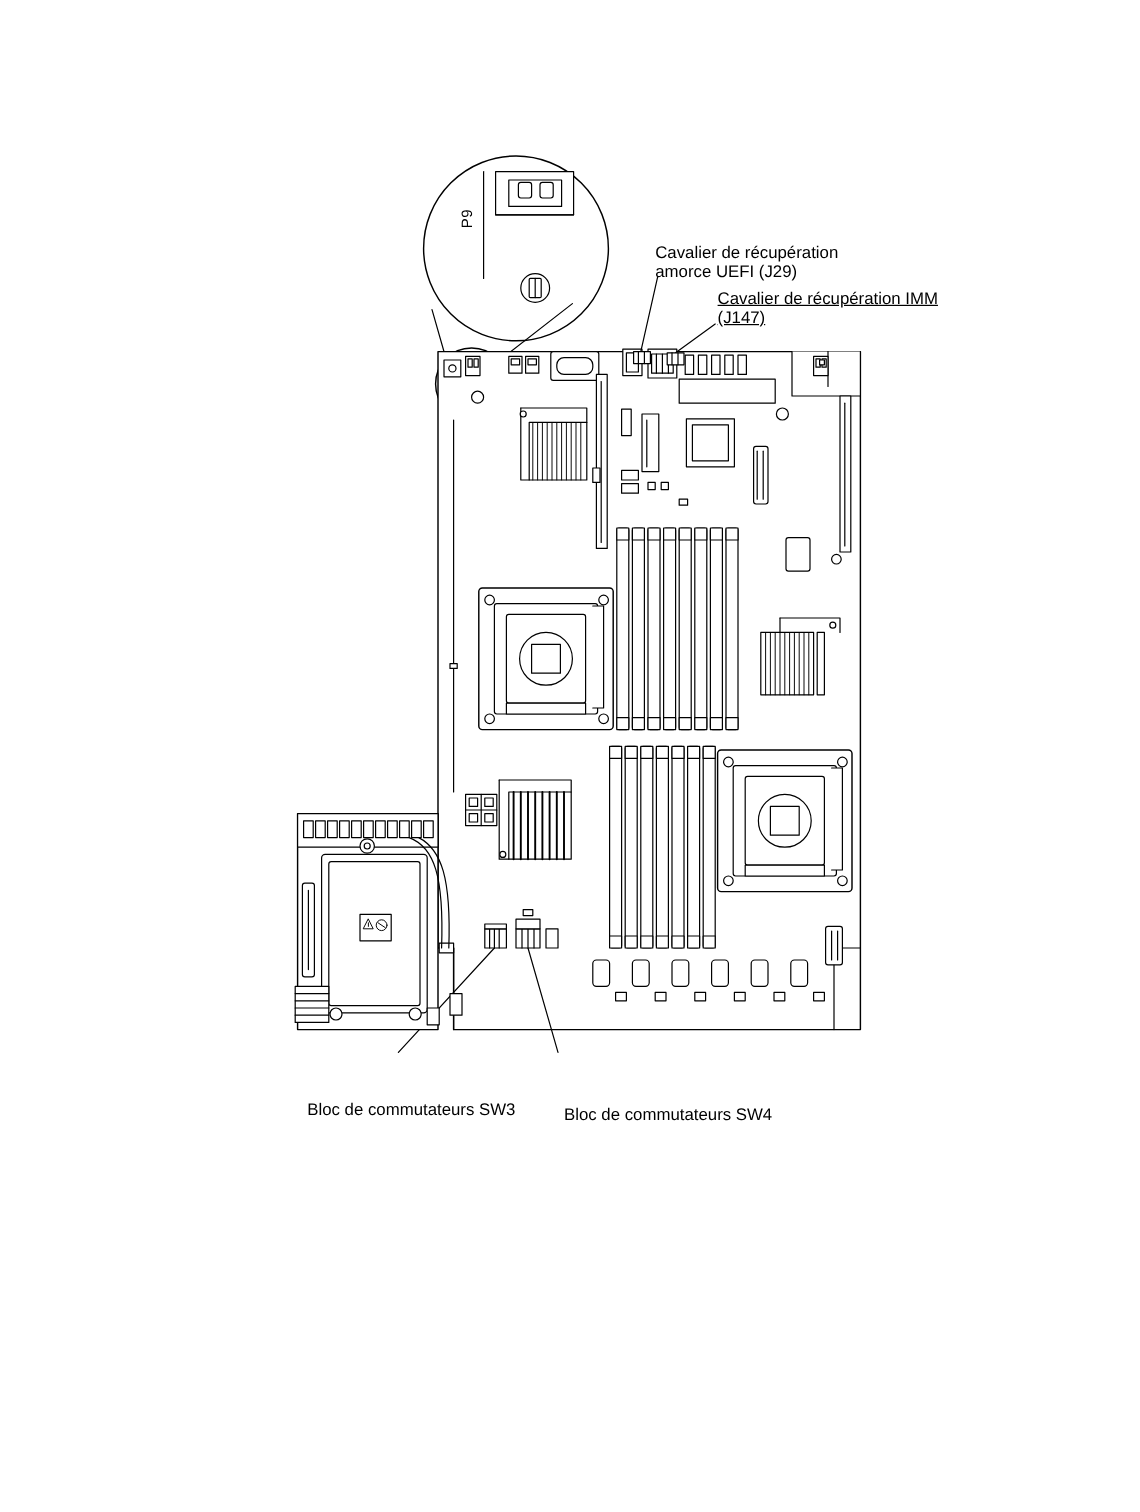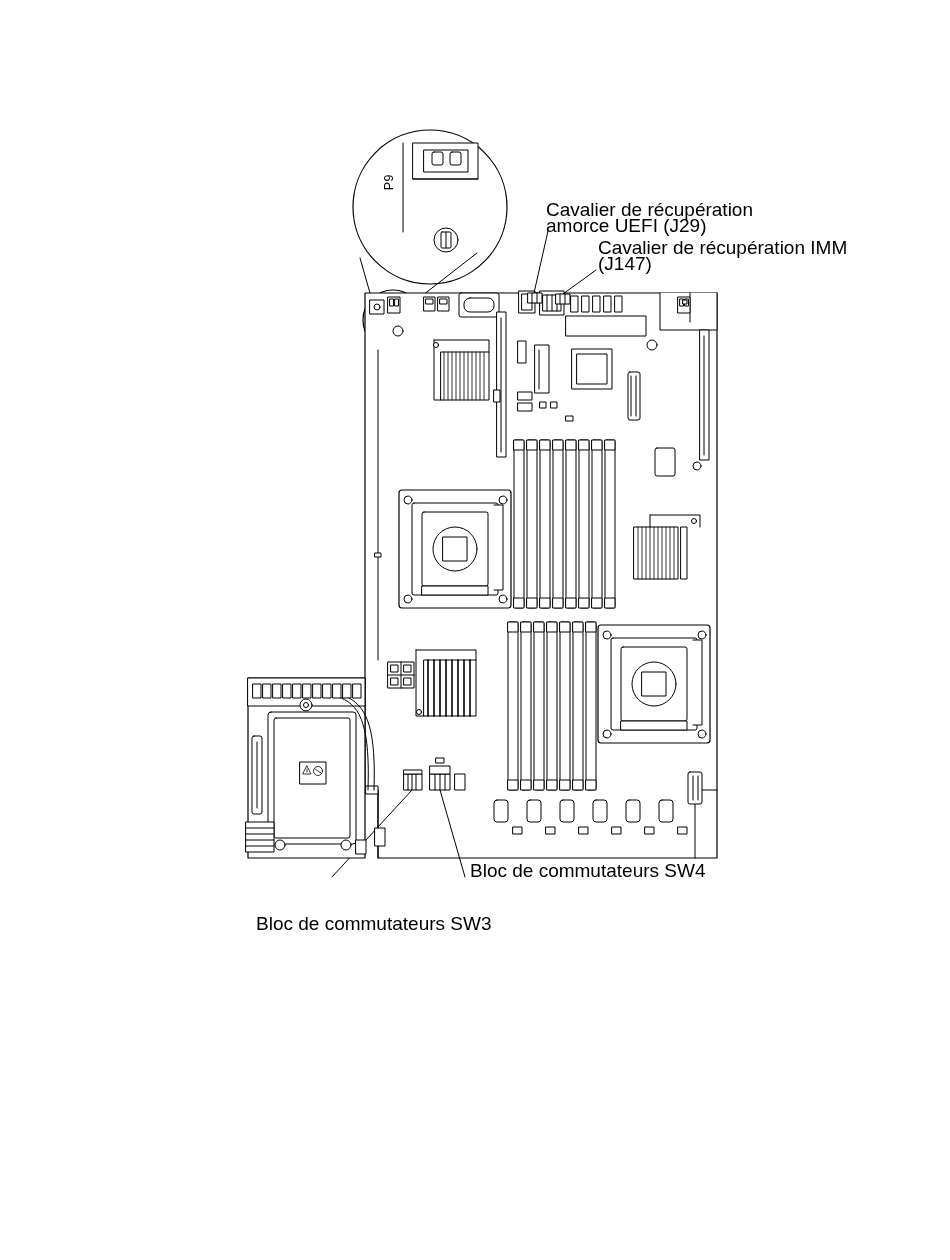--- a/index.html
+++ b/index.html
@@ -17,40 +17,41 @@
   }
   #figure {
     position: absolute;
     left: 0;
     top: 0;
     width: 950px;
     height: 1260px;
   }
   .callout-label {
     position: absolute;
-    font-size: 19px;
+    font-size: 14px;
     line-height: 16px;
     color: #000;
     white-space: pre;
   }
   #label-uefi {
     left: 546px;
     top: 202px;
   }
   #label-imm {
     left: 598px;
     top: 240px;
+    text-decoration: underline;
   }
   #label-sw3 {
     left: 256px;
     top: 916px;
   }
   #label-sw4 {
     left: 470px;
-    top: 863px;
+    top: 920px;
   }
   #label-p9 {
     left: 381px;
     top: 174px;
     font-size: 12.5px;
     writing-mode: vertical-rl;
     transform: rotate(180deg);
     transform-origin: center;
     letter-spacing: 0.5px;
   }

